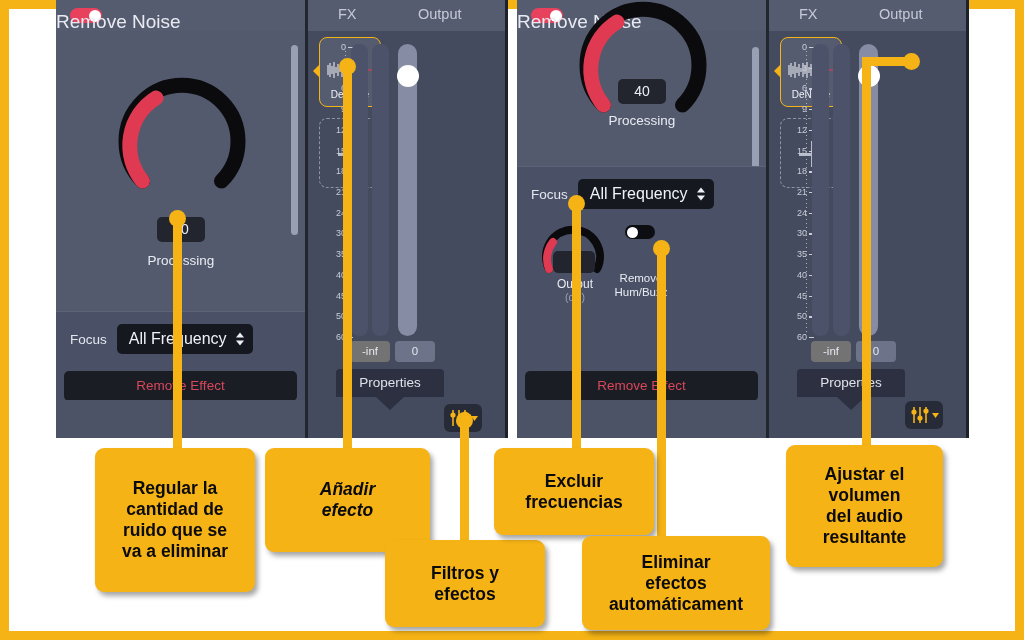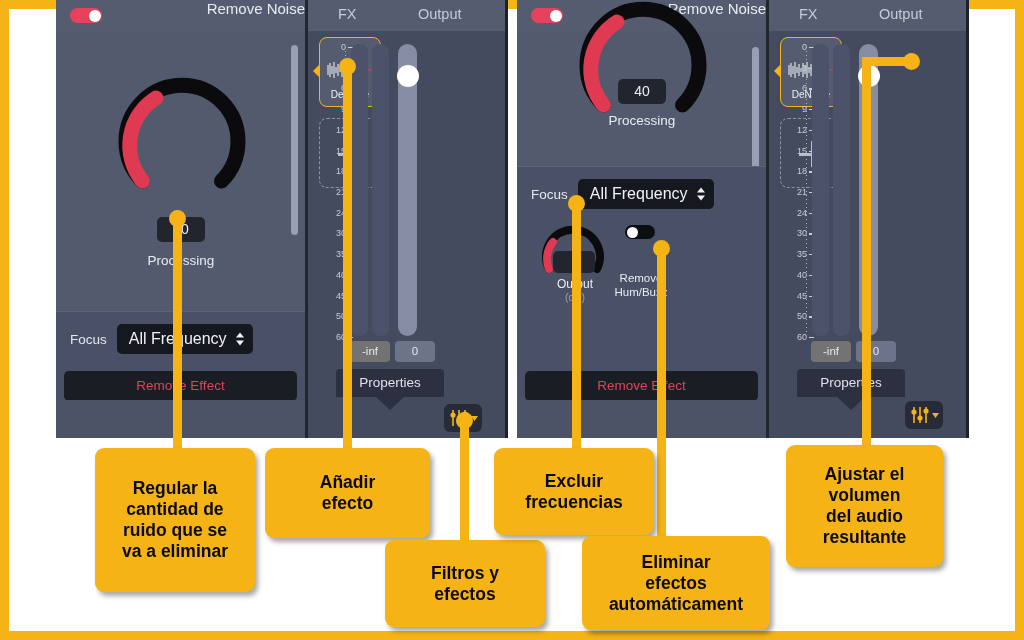--- a/index.html
+++ b/index.html
@@ -33,24 +33,24 @@
   #panel-right { left: 517px; width: 252px; height: 438px; }
   #panel-right-fx { left: 769px; width: 200px; height: 438px; background:#454b5e; border-right:3px solid #1d212a;}
 
   
   .title-bar {
     height: 31px;
     background: #565c70;
     position: relative;
   }
   .title-bar .title {
-    position: absolute; left: 0; right: 0; top: 0;
-    text-align: right;
+    position: absolute; left: 0; right: 0; top: 11px;
+    text-align: left;
     color: #e9ebf2;
-    font-size: 15px;
+    font-size: 19px;
     font-weight: 400;
   }
   .pwr-toggle {
     position: absolute; left: 14px; top: 8px;
     width: 32px; height: 15px;
     border-radius: 8px;
     background: #E8415E;
   }
   .pwr-toggle::after {
     content:""; position:absolute; right:1.5px; top:1.5px;
@@ -549,21 +549,21 @@
 
 <div class="leader-dot" style="left:903px; top:53px;"></div>
 <div class="leader" style="left:862px; top:57px; width:46px; height:9px;"></div>
 <div class="leader" style="left:862px; top:57px; width:9px; height:393px;"></div>
 
 <div class="callout" style="left:95px; top:448px; width:160px; height:144px;">Regular la
 cantidad de
 ruido que se
 va a eliminar</div>
 
-<div class="callout" style="left:265px; top:448px; width:165px; height:90px;">Añadir
+<div class="callout" style="left:265px; top:448px; width:165px; height:104px;font-style:italic;">Añadir
 efecto</div>
 
 <div class="callout" style="left:385px; top:540px; width:160px; height:87px;">Filtros y
 efectos</div>
 
 <div class="callout" style="left:494px; top:448px; width:160px; height:87px;">Excluir
 frecuencias</div>
 
 <div class="callout" style="left:582px; top:536px; width:188px; height:94px;">Eliminar
 efectos

